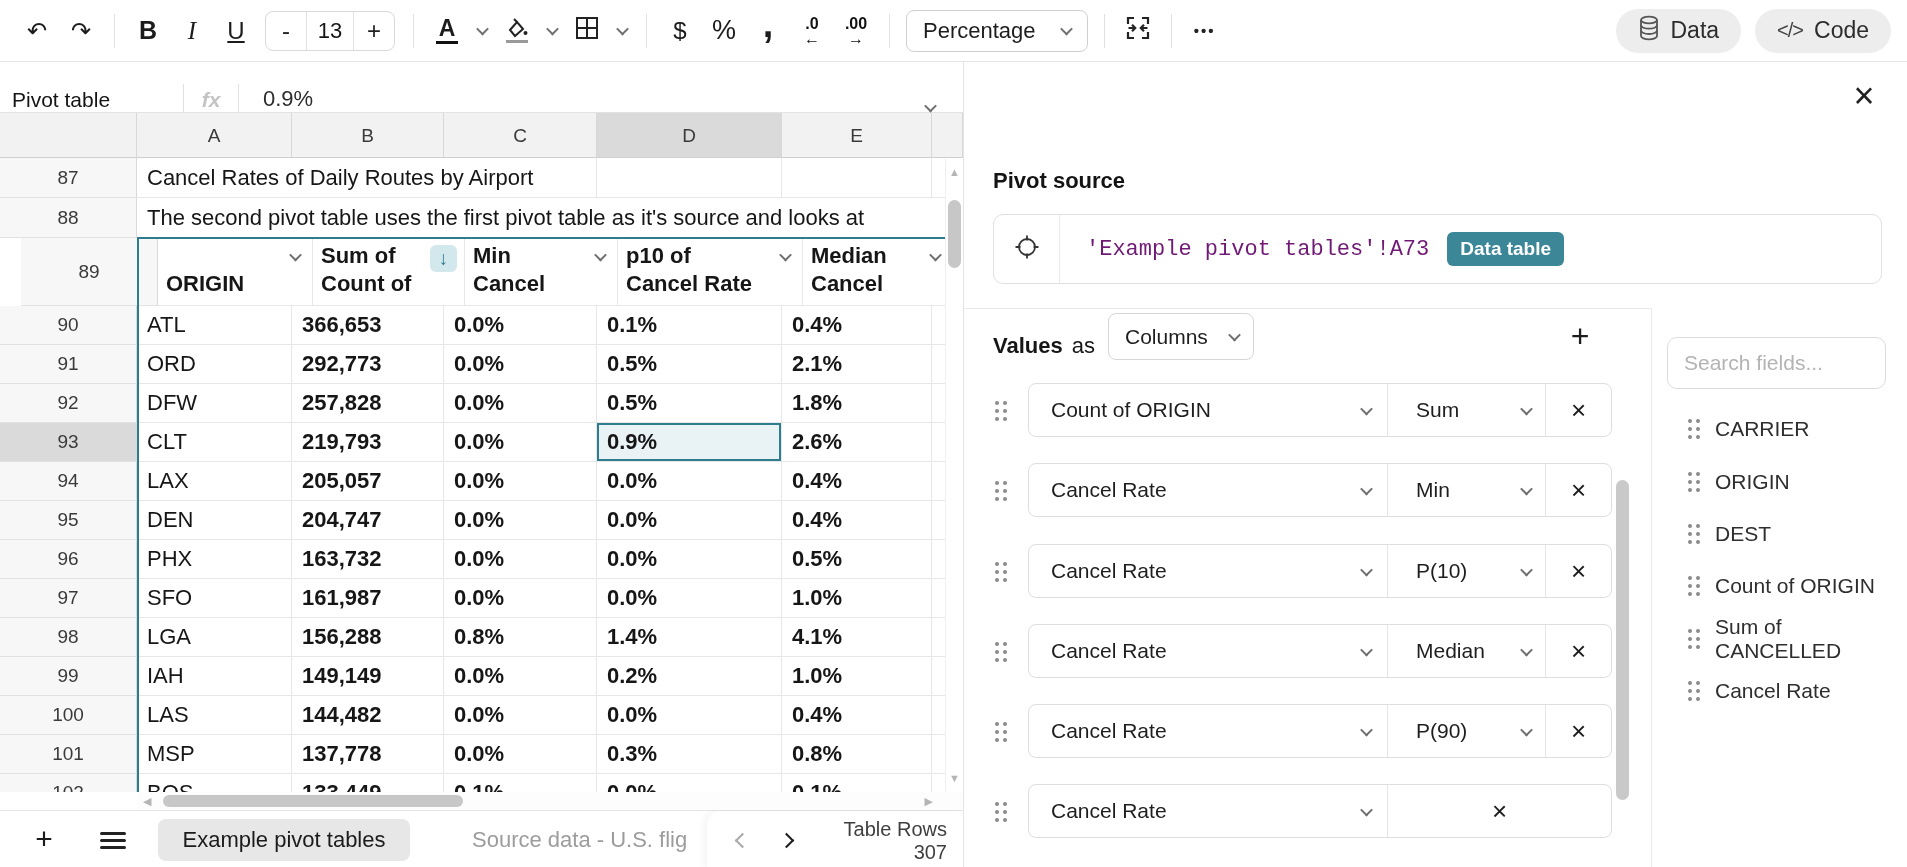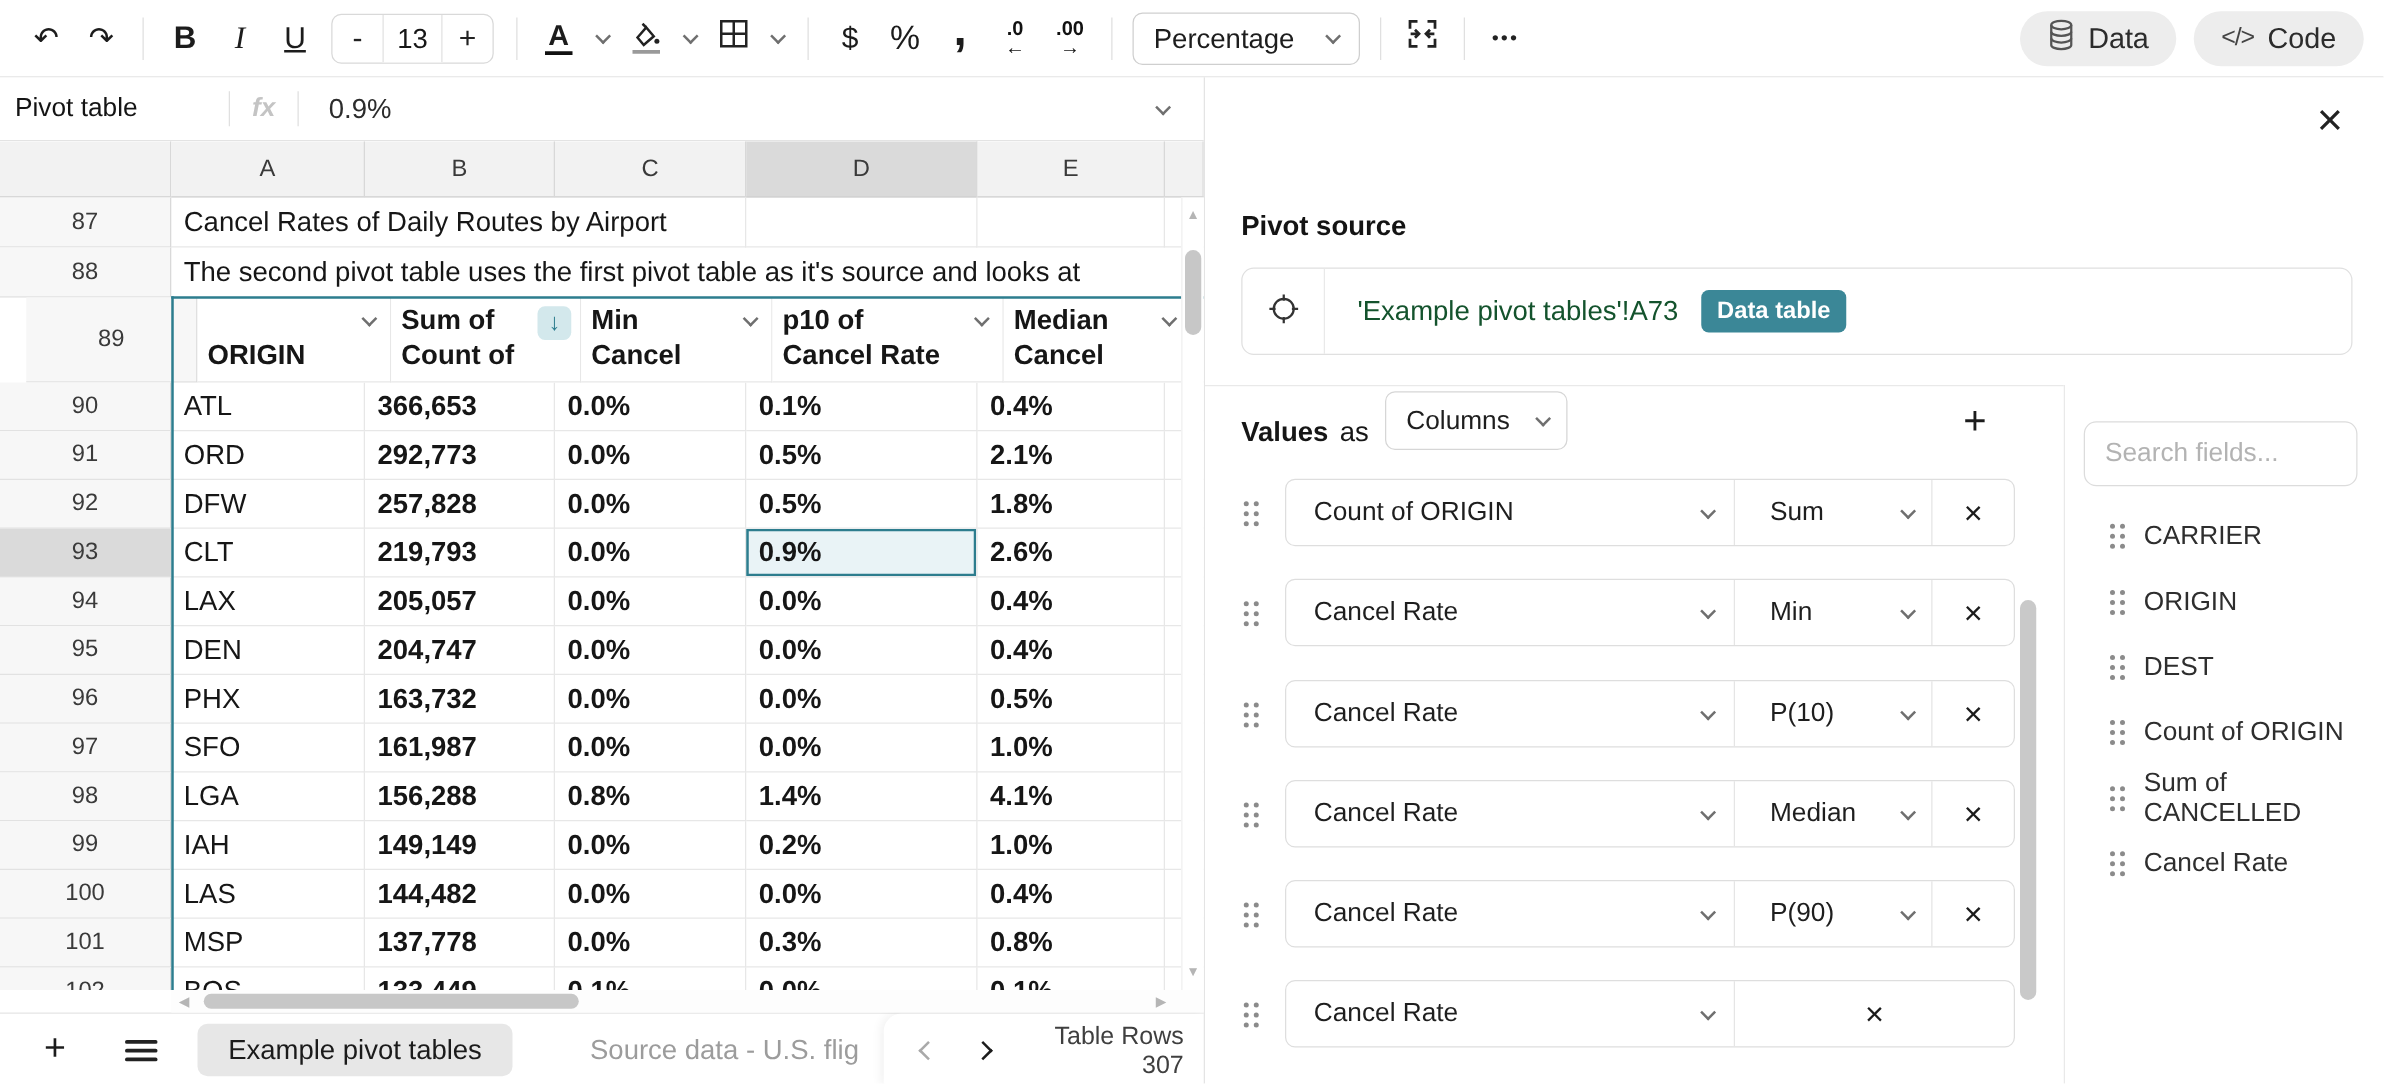--- a/index.html
+++ b/index.html
@@ -29,21 +29,21 @@
   .fmtdd{height:42px;border:1px solid #cfcfcf;border-radius:8px;display:flex;align-items:center;gap:26px;
          padding:16px 16px;font-size:22px;color:#1d1d1d;margin:0 4px;}
   .ellip{font-size:15px;letter-spacing:2px;font-weight:bold;color:#222;}
   .pills{margin-left:auto;display:flex;gap:14px;}
   .pill{height:44px;border-radius:22px;background:#ededed;display:flex;align-items:center;gap:11px;
         padding:0 22px;font-size:23px;color:#2c2c2c;}
   .codeglyph{font-size:20px;color:#444;letter-spacing:-1px;}
 
   
   .fbar{position:absolute;left:0;top:62px;width:963px;height:51px;border-bottom:1px solid #e3e3e3;
-        background:#fff;display:flex;align-items:center;}
+        background:#fff;display:flex;align-items:flex-end;}
   .fbar .nbox{width:183px;padding-left:12px;font-size:21px;color:#141414;}
   .fbar .fdiv{width:1px;height:28px;background:#e0e0e0;}
   .fbar .fx{width:54px;text-align:center;font-size:21px;font-style:italic;font-weight:bold;color:#c4c4c4;}
   .fbar .fval{padding-left:24px;font-size:22px;color:#2c2c2c;flex:1;}
   .fbar .fchv{margin-right:28px;}
 
   
   .grid{position:absolute;left:0;top:113px;width:963px;height:697px;background:#fff;overflow:hidden;}
   .chead{display:flex;height:45px;line-height:45px;}
   .chc{background:#f2f2f2;border-right:1px solid #d8d8d8;border-bottom:1px solid #cfcfcf;
@@ -102,21 +102,21 @@
   
   .pborder{position:absolute;left:963px;top:62px;width:1px;height:805px;background:#e4e4e4;}
   .panel{position:absolute;left:964px;top:62px;width:943px;height:805px;background:#fff;}
   .ptitle{position:absolute;left:29px;top:22px;font-size:28px;font-weight:bold;color:#141414;}
   .pclose{position:absolute;left:880px;top:14px;font-size:36px;color:#222;width:40px;height:40px;
           display:flex;align-items:center;justify-content:center;}
   .plabel{position:absolute;left:29px;top:106px;font-size:22px;font-weight:bold;color:#141414;}
   .srcbox{position:absolute;left:29px;top:152px;width:889px;height:70px;border:1px solid #e0e0e0;
           border-radius:10px;display:flex;align-items:center;}
   .srcico{width:66px;display:flex;align-items:center;justify-content:center;border-right:1px solid #e9e9e9;height:100%;}
-  .srctxt{padding-left:26px;font-size:22px;color:#14532d;}
+  .srctxt{padding-left:26px;font-size:22px;color:#701a75;font-family:Liberation Mono, monospace;}
   .badge{margin-left:18px;background:#3b8797;color:#fff;font-size:19px;font-weight:bold;
          padding:6px 13px;border-radius:6px;}
   .sec-hline{position:absolute;left:0;top:246px;width:687px;height:1px;background:#e9e9e9;}
   .sec-vline{position:absolute;left:687px;top:246px;width:1px;height:559px;background:#e9e9e9;}
   .valsline{position:absolute;left:29px;top:260px;height:47px;display:flex;align-items:center;gap:9px;font-size:22px;}
   .valsline .b{font-weight:bold;}
   .layoutdd{position:absolute;left:144px;top:251px;width:146px;height:47px;border:1px solid #d6d6d6;
             border-radius:8px;background:#fff;display:flex;align-items:center;justify-content:space-between;
             padding:0 14px 0 16px;font-size:21px;color:#1e1e1e;}
   .addval{position:absolute;left:596px;top:254px;width:40px;height:40px;display:flex;align-items:center;

